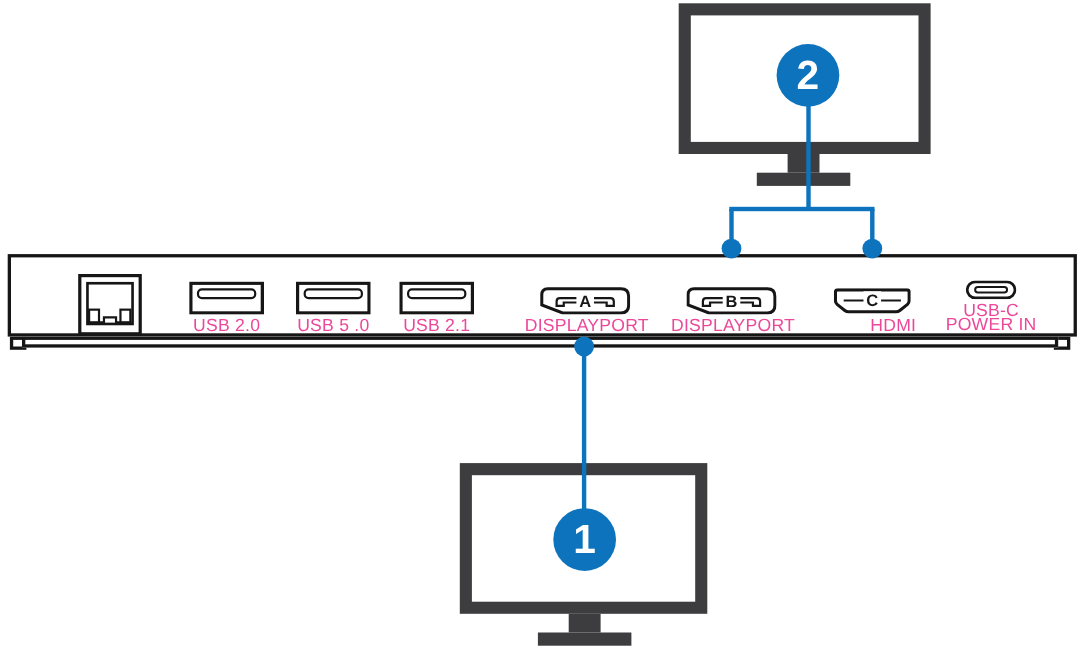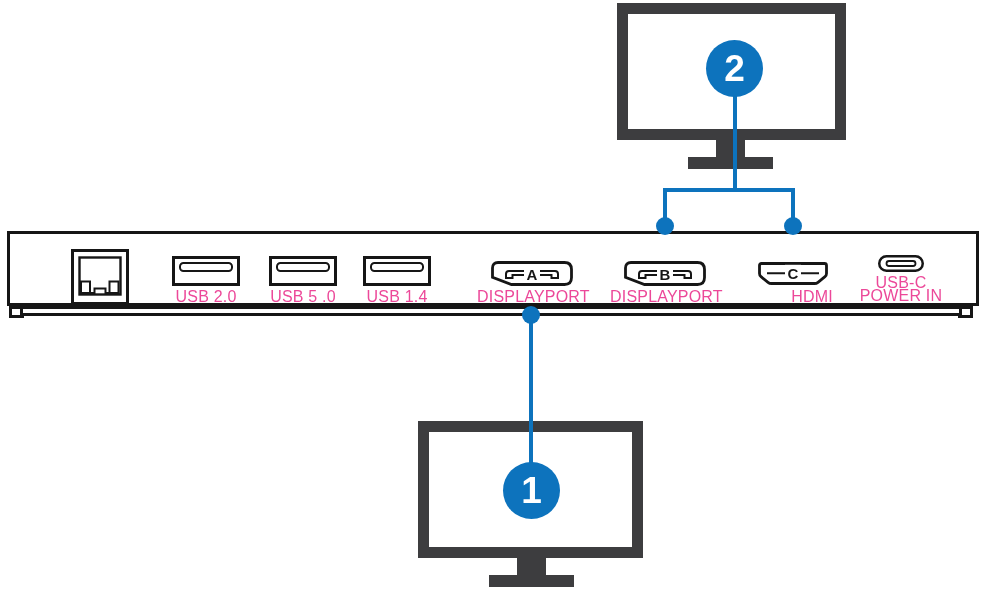--- a/index.html
+++ b/index.html
@@ -107,20 +107,20 @@
     <text class="pletter" x="35" y="16.5" text-anchor="middle">C</text>
   </svg>
 
   <svg class="portsvg" style="left:878px;top:255px;" width="46" height="17" viewBox="0 0 46 17">
     <rect x="1.25" y="1.25" width="43.5" height="14.5" rx="7.25" fill="#fff" stroke="#161616" stroke-width="2.5"></rect>
     <rect x="8.5" y="6" width="29" height="5" rx="2.5" fill="none" stroke="#161616" stroke-width="1.8"></rect>
   </svg>
 
   <div class="plabel" style="left:151px;top:288px;">USB 2.0</div>
   <div class="plabel" style="left:248px;top:288px;">USB 5 .0</div>
-  <div class="plabel" style="left:342px;top:288px;">USB 1.4</div>
+  <div class="plabel" style="left:342px;top:288px;">USB 2.1</div>
   <div class="plabel" style="left:477px;top:288px;">DISPLAYPORT</div>
   <div class="plabel" style="left:610px;top:288px;">DISPLAYPORT</div>
   <div class="plabel" style="left:757px;top:288px;">HDMI</div>
   <div class="plabel" style="left:846px;top:274px;">USB-C</div>
   <div class="plabel" style="left:846px;top:287px;text-align:center;">POWER IN</div>
 
 </div>
 
 </body></html>

